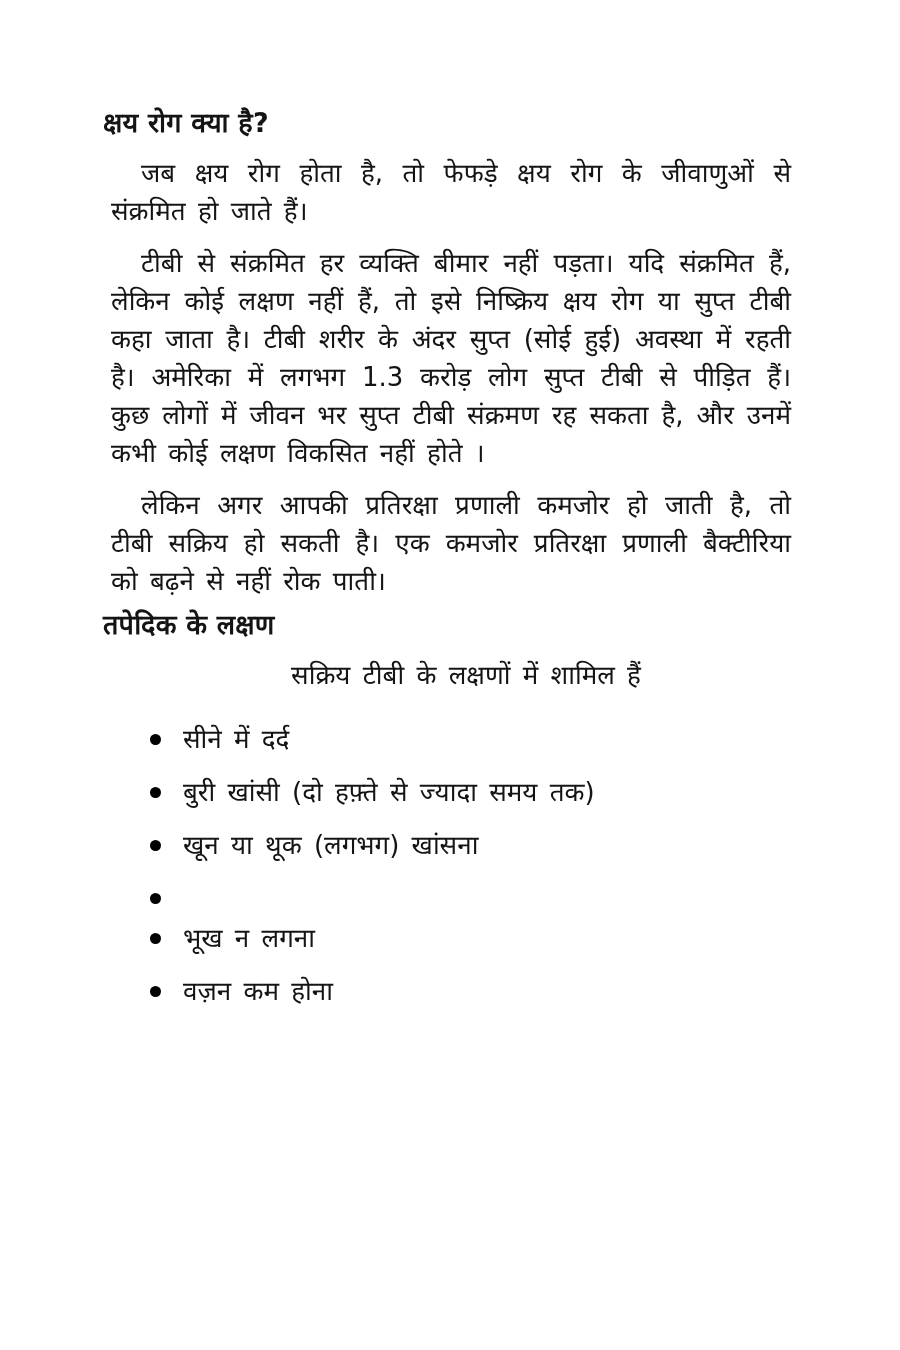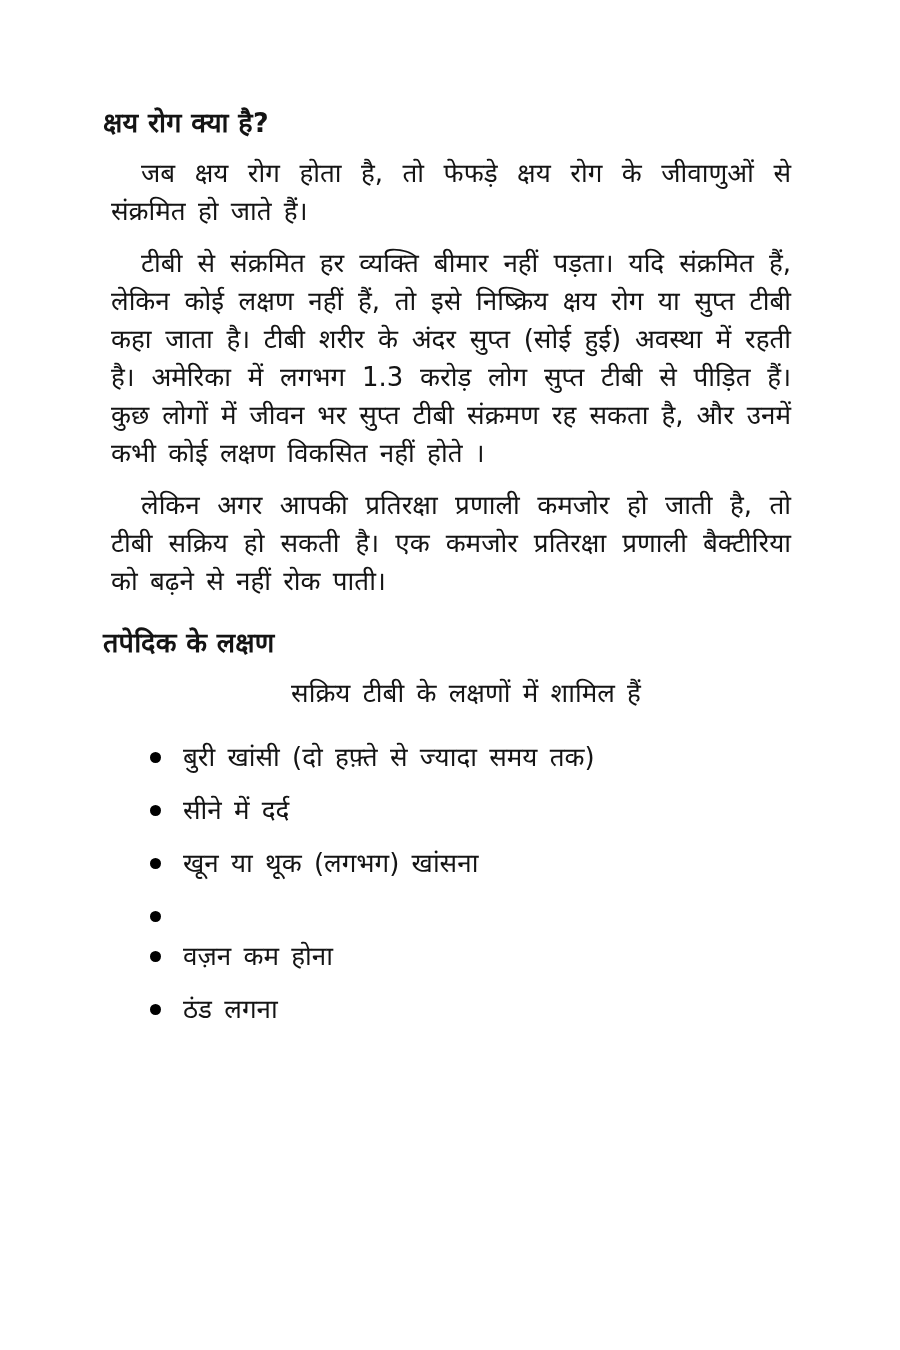--- a/index.html
+++ b/index.html
@@ -23,21 +23,21 @@
     width: 688px;
   }
   .section-heading {
     margin: 0;
     font-size: 27px;
     font-weight: 700;
     line-height: 34px;
     letter-spacing: 0.2px;
   }
   .heading-what-is-tb { margin-top: 106px; }
-  .heading-symptoms   { margin-top: 26px; }
+  .heading-symptoms   { margin-top: 8px; }
   .body-para {
     margin: 14px 0 0 8px;
     font-size: 26px;
     line-height: 38px;
     text-align: justify;
     text-indent: 30px;
     word-spacing: 4px;
   }
   .intro-line {
     text-align: center;
@@ -90,32 +90,36 @@
 
     <p class="body-para">लेकिन अगर आपकी प्रतिरक्षा प्रणाली कमजोर हो जाती है, तो टीबी सक्रिय हो सकती है। एक कमजोर प्रतिरक्षा प्रणाली बैक्टीरिया को बढ़ने से नहीं रोक पाती।</p>
 
     <h2 class="section-heading heading-symptoms">तपेदिक के लक्षण</h2>
 
     <p class="body-para intro-line">सक्रिय टीबी के लक्षणों में शामिल हैं</p>
 
     <ul class="symptoms-list">
       <li class="symptom-item">
         <span class="bullet-dot"></span>
-        <span class="symptom-text">बुरी खांसी (दो हफ़्ते से ज्यादा समय तक)</span>
+        <span class="symptom-text">सीने में दर्द</span>
       </li>
       <li class="symptom-item">
         <span class="bullet-dot"></span>
-        <span class="symptom-text">सीने में दर्द</span>
+        <span class="symptom-text">बुरी खांसी (दो हफ़्ते से ज्यादा समय तक)</span>
       </li>
       <li class="symptom-item">
         <span class="bullet-dot"></span>
         <span class="symptom-text">खून या थूक (लगभग) खांसना</span>
       </li>
       <li class="symptom-item">
         <span class="bullet-dot"></span>
+      </li>
+      <li class="symptom-item">
+        <span class="bullet-dot"></span>
+        <span class="symptom-text">भूख न लगना</span>
       </li>
       <li class="symptom-item">
         <span class="bullet-dot"></span>
         <span class="symptom-text">वज़न कम होना</span>
       </li>
       <li class="symptom-item">
         <span class="bullet-dot"></span>
         <span class="symptom-text">ठंड लगना</span>
       </li>
     </ul>

